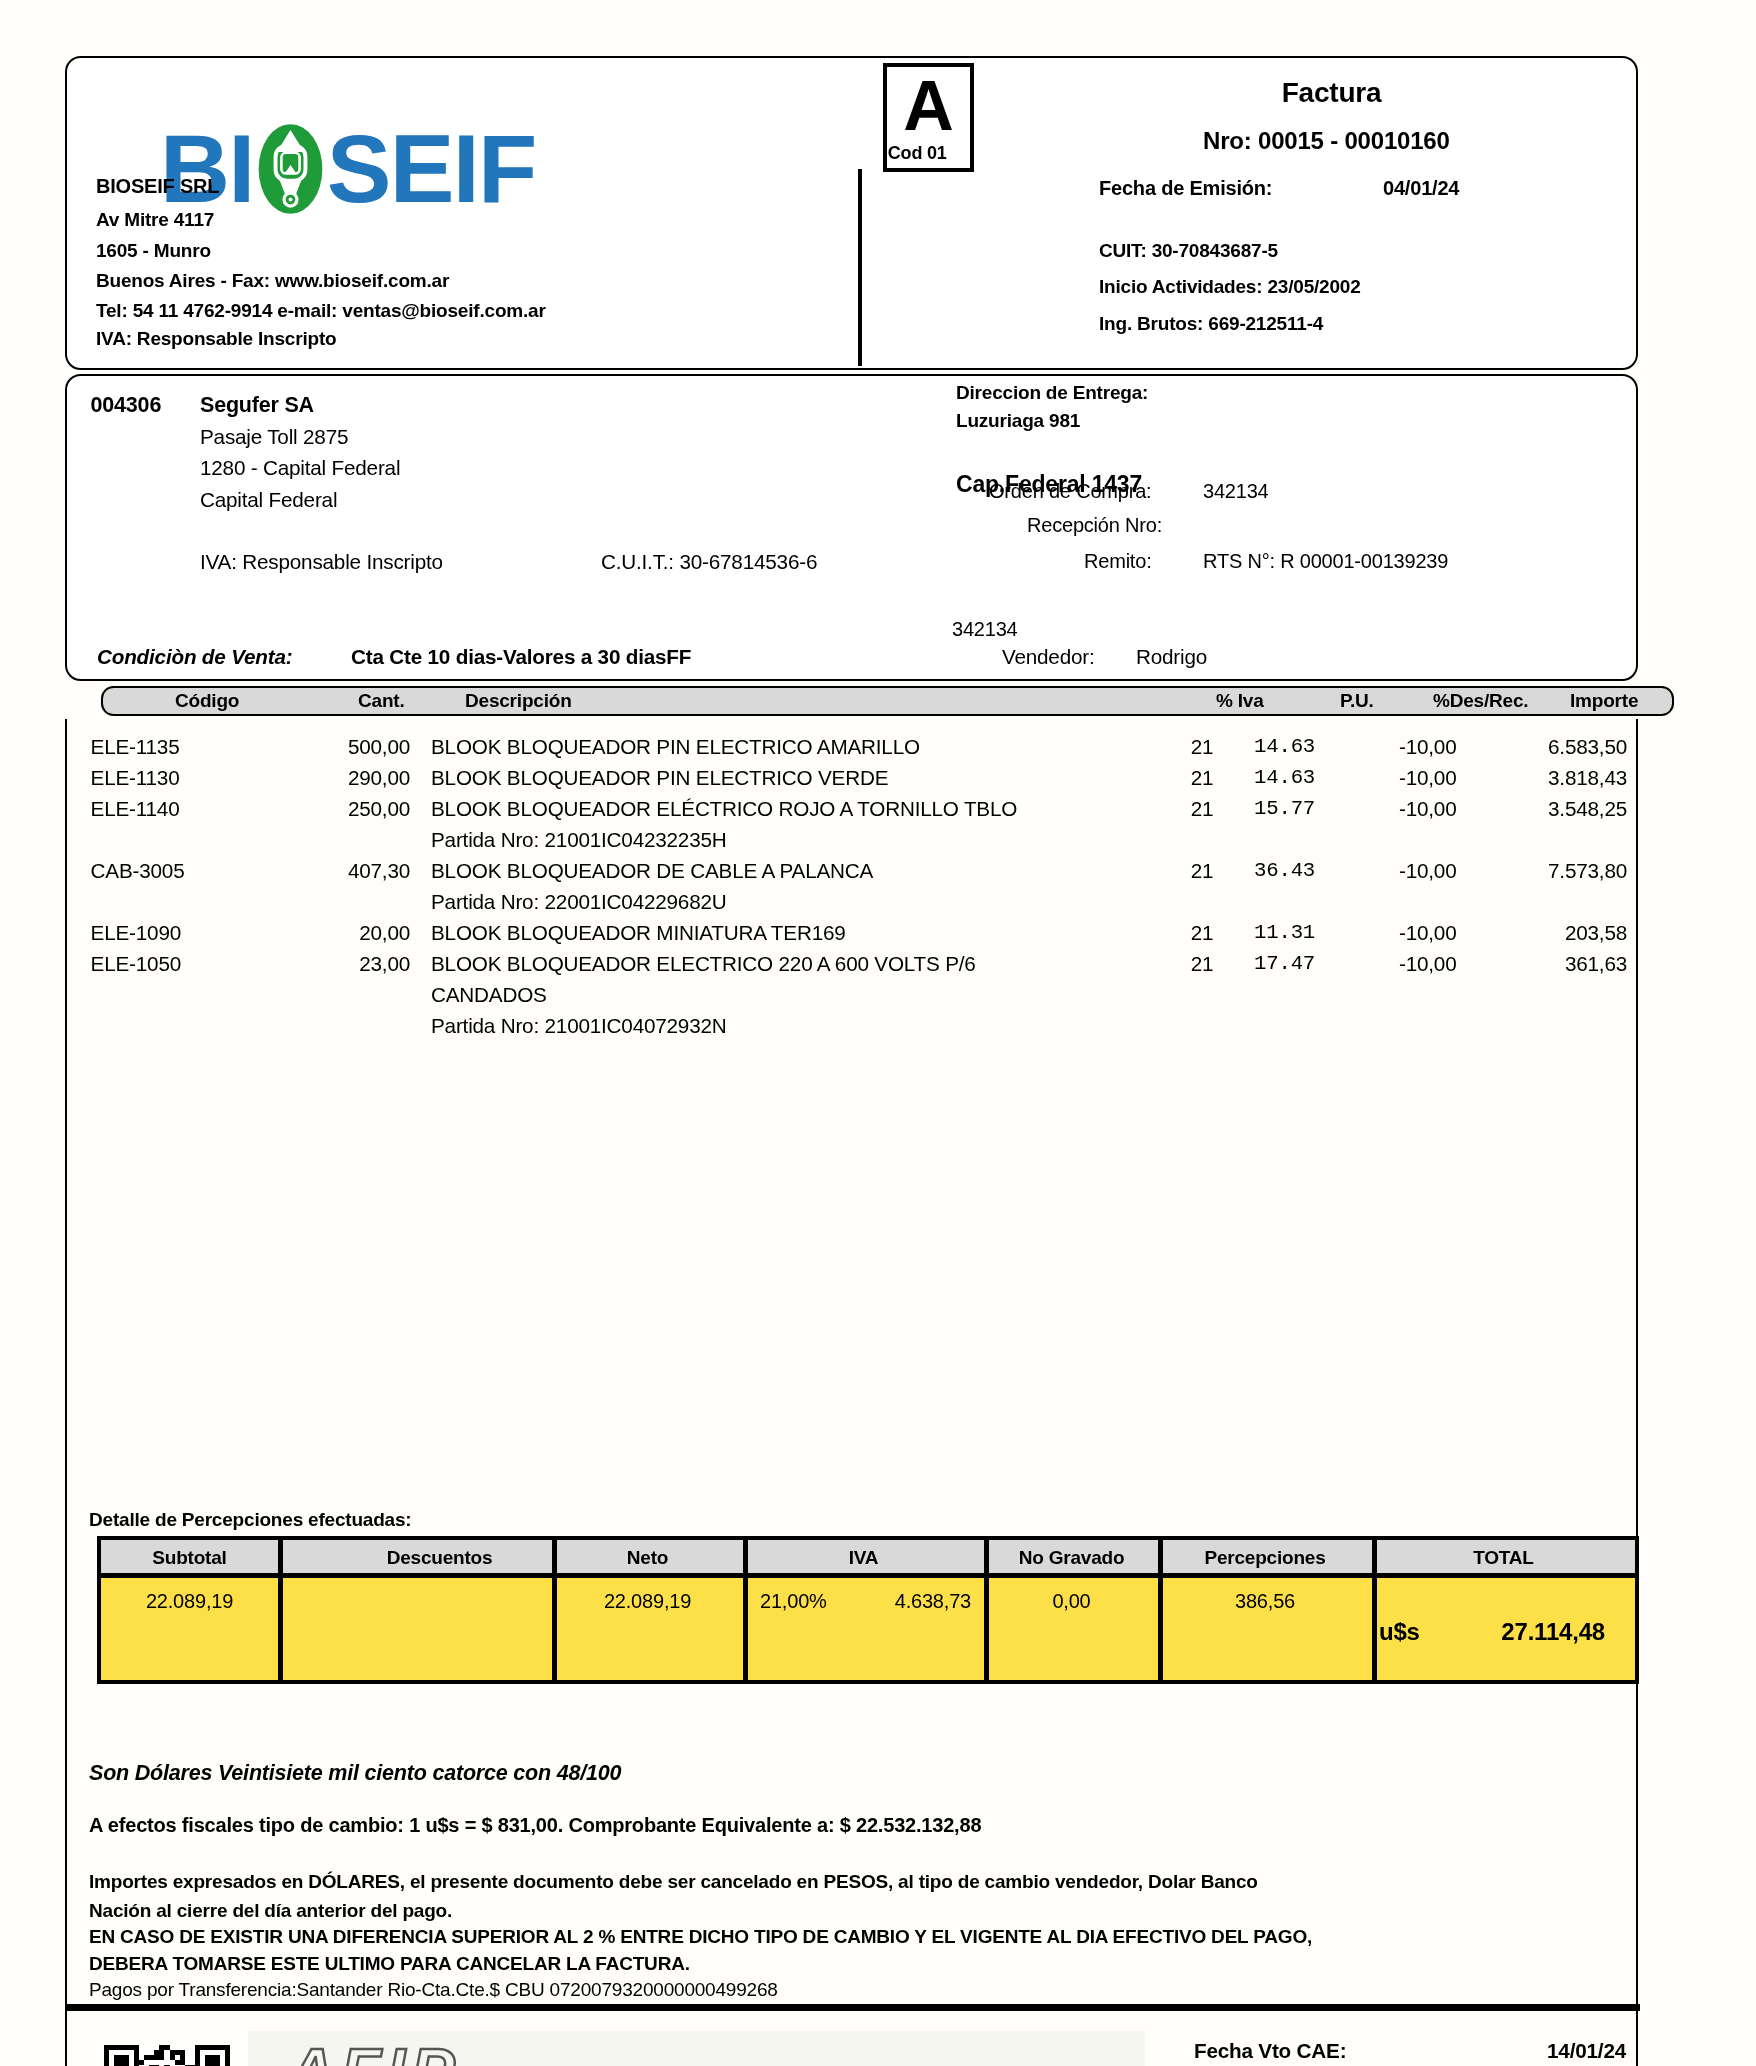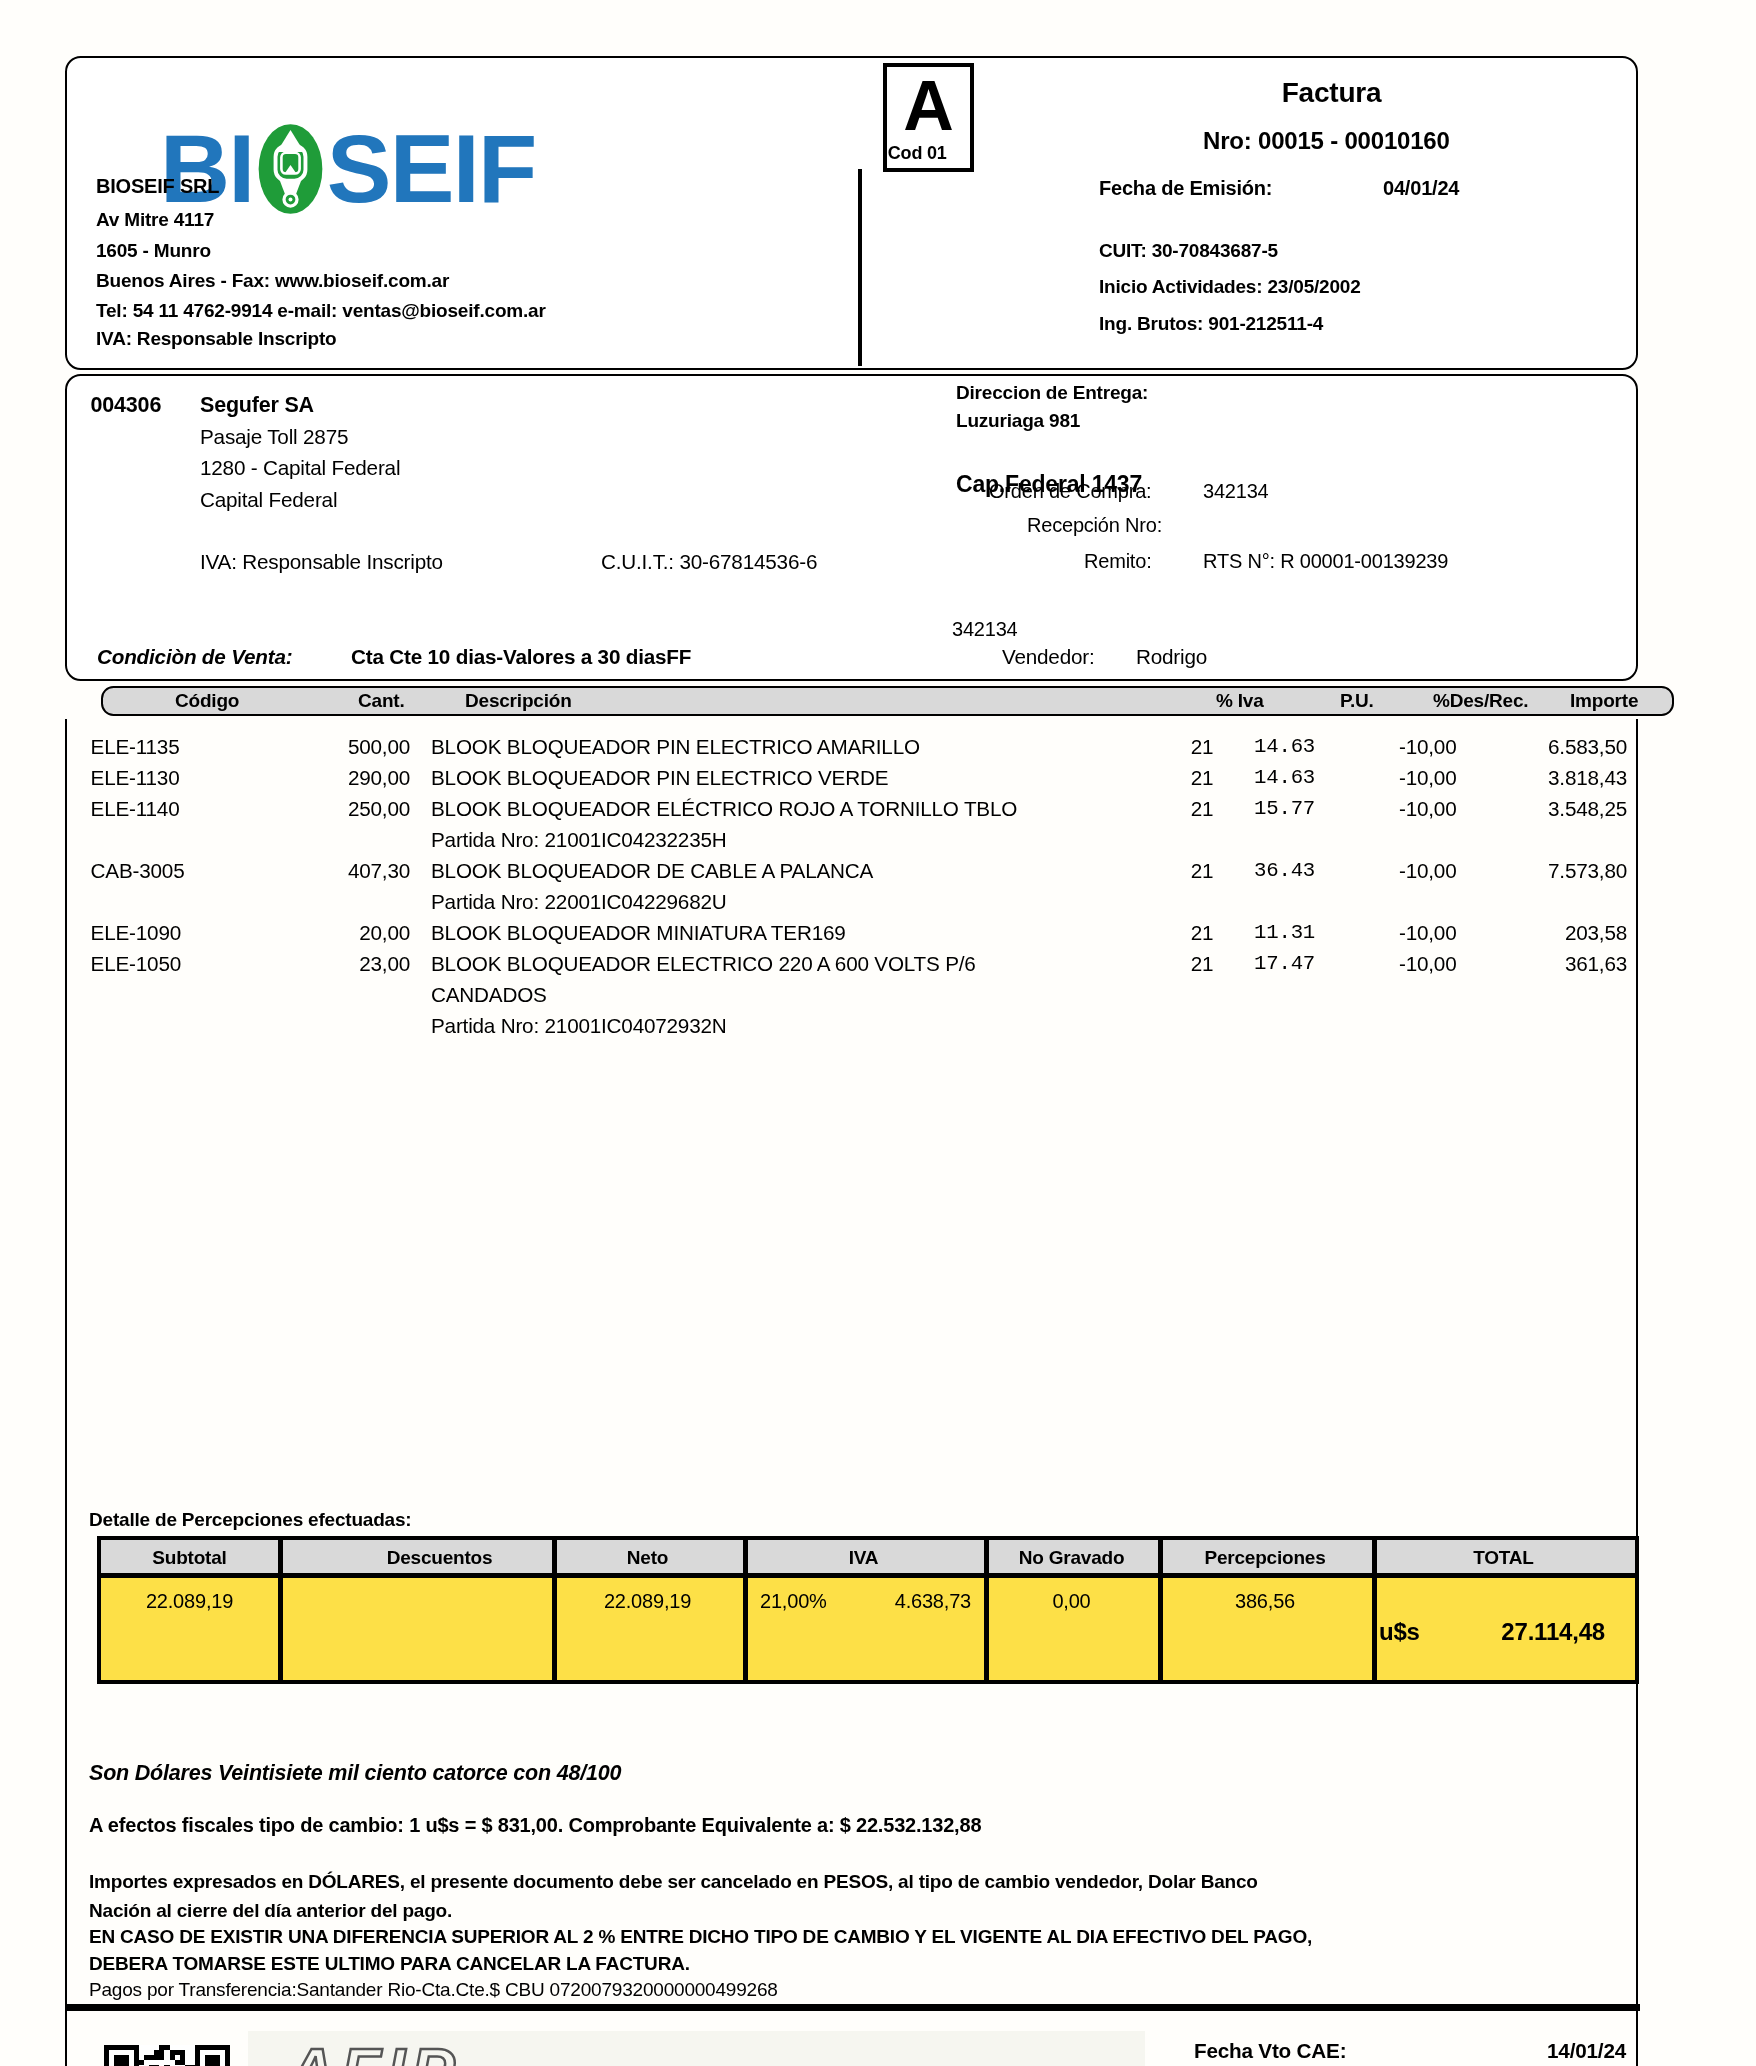--- a/index.html
+++ b/index.html
@@ -90,21 +90,21 @@
       <div class="a-cod">Cod  01</div>
     </div>
     <div class="a-vline"></div>
 
     <div class="abs b" style="left:1120px;top:18.6px;font-size:28px;width:289px;text-align:center;">Factura</div>
     <div class="abs b" style="left:1136px;top:69px;font-size:24px;">Nro: 00015 - 00010160</div>
     <div class="abs b" style="left:1032px;top:119px;font-size:20px;">Fecha de Emisión:</div>
     <div class="abs b" style="left:1316px;top:119px;font-size:20px;">04/01/24</div>
     <div class="abs b" style="left:1032px;top:182px;font-size:19px;">CUIT: 30-70843687-5</div>
     <div class="abs b" style="left:1032px;top:218px;font-size:19px;">Inicio Actividades: 23/05/2002</div>
-    <div class="abs b" style="left:1032px;top:255px;font-size:19px;">Ing. Brutos: 901-212511-4</div>
+    <div class="abs b" style="left:1032px;top:255px;font-size:19px;">Ing. Brutos: 669-212511-4</div>
   </div>
 
   <div class="customer-box">
     <div class="abs b" style="left:23.6px;top:17.4px;font-size:21.5px;">004306</div>
     <div class="abs b" style="left:133px;top:17.4px;font-size:21.5px;">Segufer SA</div>
     <div id="customer-address">
         <div class="abs " style="left: 133px; top: 49px; font-size: 20.7px;">Pasaje Toll 2875</div>
         <div class="abs " style="left: 133px; top: 80px; font-size: 20.7px;">1280 - Capital Federal</div>
         <div class="abs " style="left: 133px; top: 112px; font-size: 20.7px;">Capital Federal</div>
       </div>

